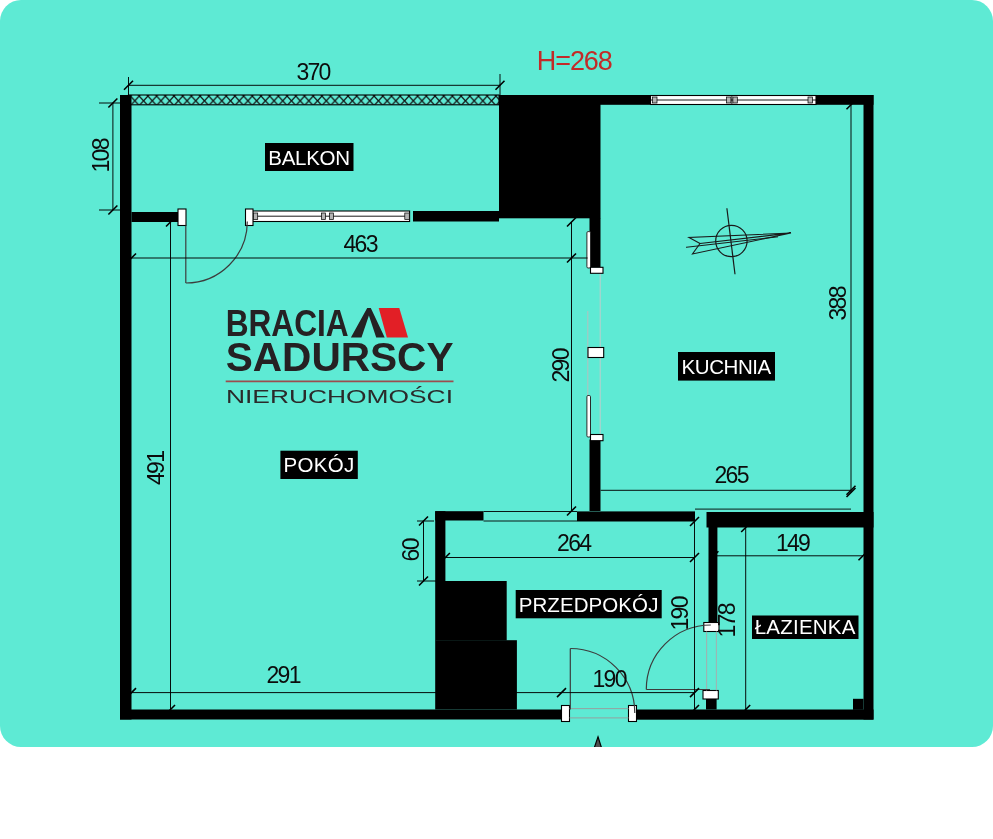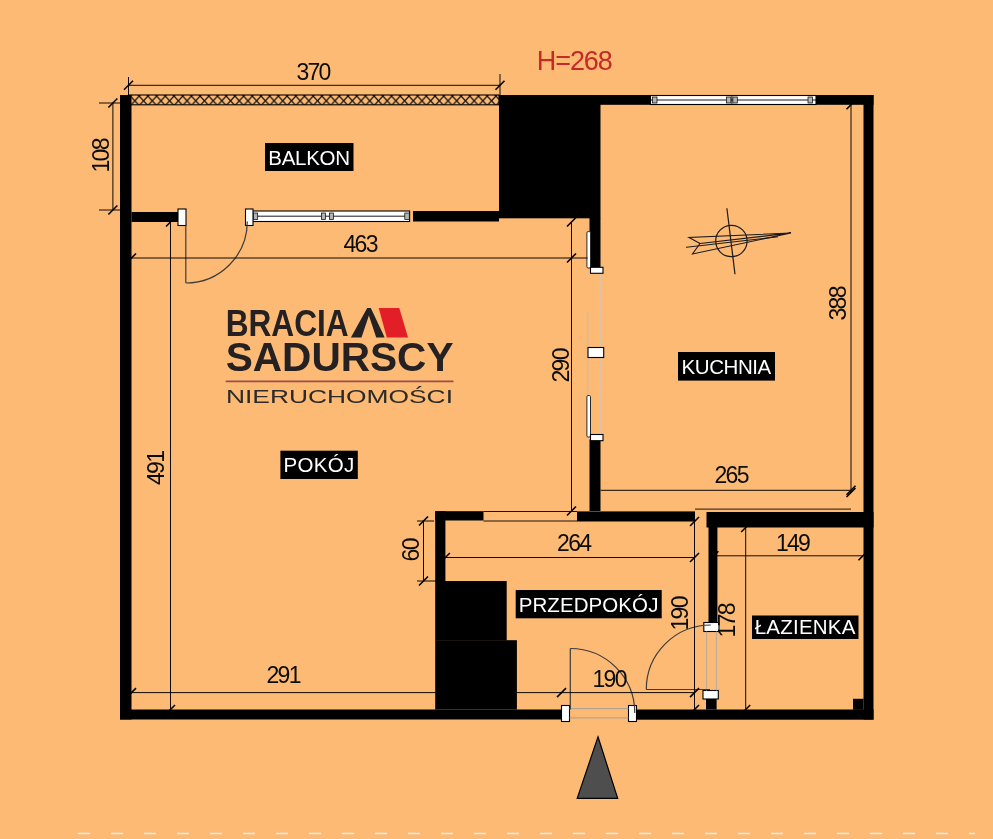--- a/index.html
+++ b/index.html
@@ -1,16 +1,16 @@
 <!DOCTYPE html>
 <html><head>
 <meta charset="utf-8">
 <style>
 html,body{margin:0;padding:0;background:#fff;}
-#plan{position:relative;width:993px;height:839px;background:#fdba74;font-family:"Liberation Sans",sans-serif;}
+#plan{position:relative;width:993px;height:747px;background:#5eead4;font-family:"Liberation Sans",sans-serif;border-radius:21px;}
 svg{position:absolute;left:0;top:0;}
 text{font-family:"Liberation Sans",sans-serif;-webkit-font-smoothing:antialiased;}
 .dim{font-size:23px;fill:#0c0c0c;}
 .lbl{font-size:20.5px;fill:#fff;letter-spacing:.3px;}
 </style>
 </head>
 <body>
 <div id="plan">
 <svg width="993" height="839" viewBox="0 0 993 839">
 <defs>

